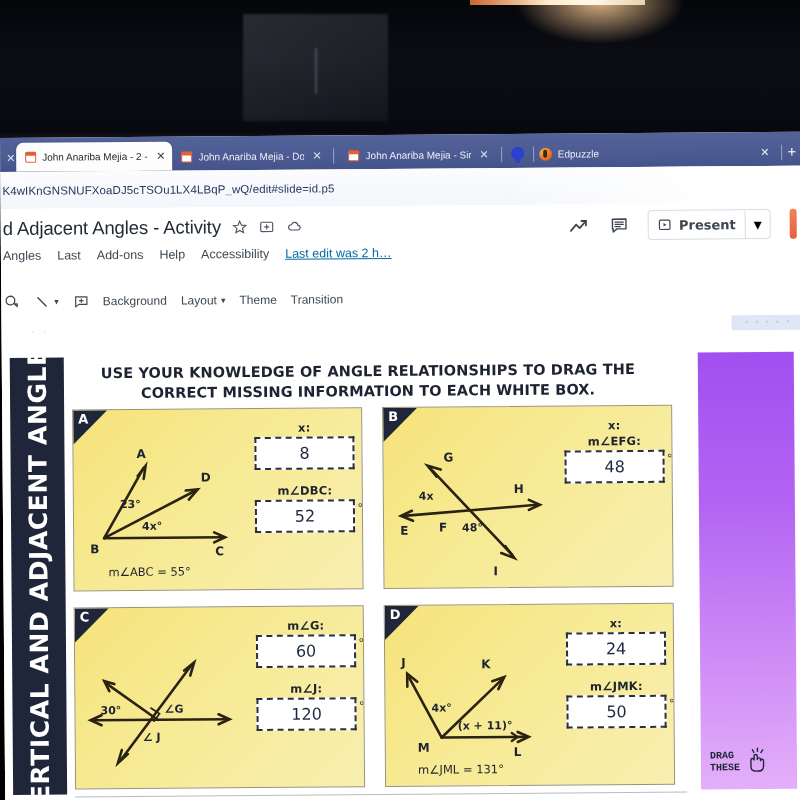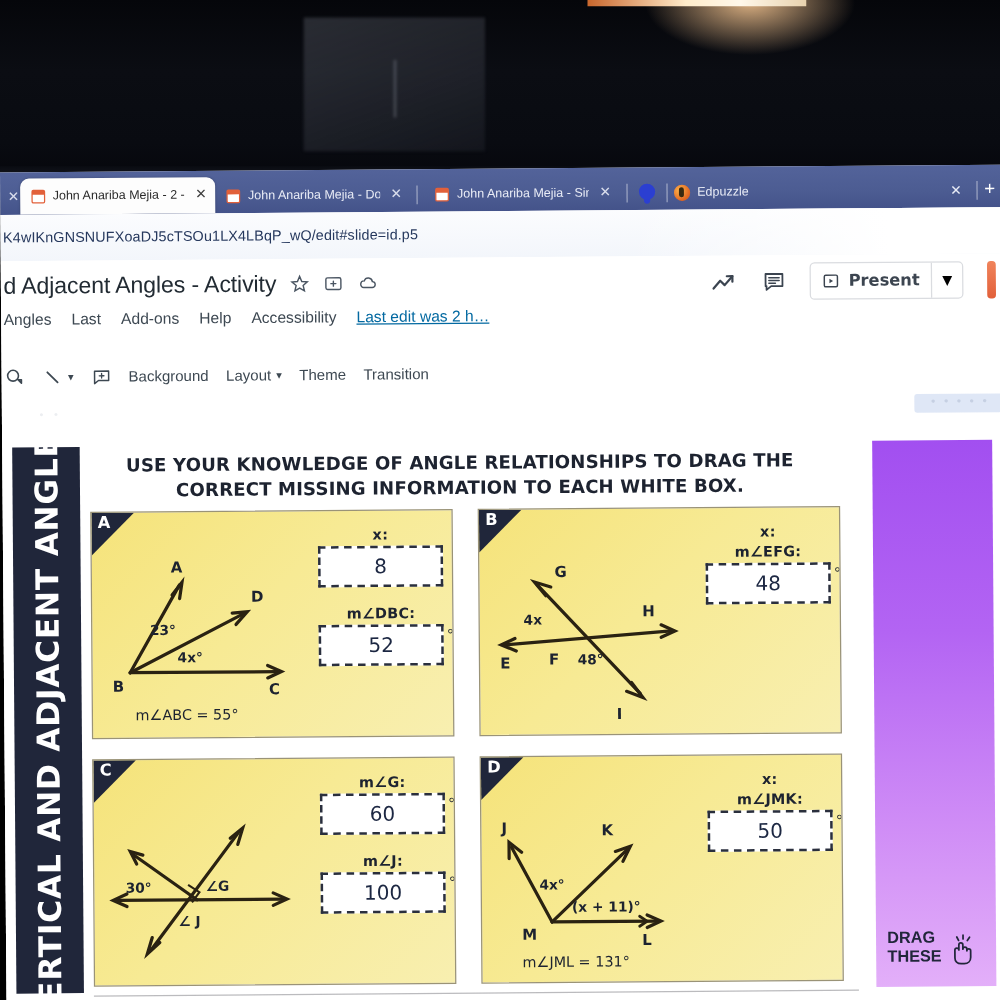--- a/index.html
+++ b/index.html
@@ -304,22 +304,22 @@
   .purple-panel {
     position: absolute; right: 8px; top: 10px;
     width: 96px; height: 437px;
     background: linear-gradient(180deg, #a24ff0 0%, #b364f3 35%, #cf8cf6 70%, #e3aff9 100%);
   }
   .drag-these {
     position: absolute; left: 9px; bottom: 16px;
     display: flex; align-items: flex-end; gap: 5px;
   }
   .drag-these .dt-text {
-    font-family: Liberation Sans, sans-serif;
-    font-weight: bold; font-size: 13px; color: #21263a;
+    font-family: Liberation Mono, monospace;
+    font-weight: bold; font-size: 10px; color: #21263a;
     line-height: 1.15; white-space: pre-line;
   }
   .slide-edge-line {
     position: absolute; left: 70px; right: 118px; bottom: 20px;
     height: 1px; background: rgba(60,60,70,.35);
   }
 
   svg { display: block; overflow: visible; }
   .stk { stroke: #2a2212; stroke-width: 2.6; fill: none; stroke-linecap: round; }
   .stk-thin { stroke: #2a2212; stroke-width: 2.2; fill: none; stroke-linecap: round; }
@@ -594,21 +594,21 @@
           </div>
 
           <div class="answers">
             <div class="ans-label">m∠G:</div>
             <div class="ans-box-wrap">
               <div class="ans-box">60</div>
               <span class="deg-dot">°</span>
             </div>
             <div class="ans-label">m∠J:</div>
             <div class="ans-box-wrap">
-              <div class="ans-box">100</div>
+              <div class="ans-box">120</div>
               <span class="deg-dot">°</span>
             </div>
           </div>
         </div>
 
         <div class="panel pd">
           <div class="corner"></div>
           <div class="corner-letter">D</div>
 
           <div class="fig">
@@ -625,20 +625,23 @@
               <text class="lbl" x="24" y="126">M</text>
               <text class="lbl" x="120" y="131">L</text>
               <text class="lbl-sm" x="38" y="86">4x°</text>
               <text class="lbl-sm" x="64" y="104">(x + 11)°</text>
               <text class="lbl-eq" x="24" y="148">m∠JML = 131°</text>
             </svg>
           </div>
 
           <div class="answers">
             <div class="ans-label">x:</div>
+            <div class="ans-box-wrap">
+              <div class="ans-box">24</div>
+            </div>
             <div class="ans-label">m∠JMK:</div>
             <div class="ans-box-wrap">
               <div class="ans-box">50</div>
               <span class="deg-dot">°</span>
             </div>
           </div>
         </div>
 
       </div>
 

